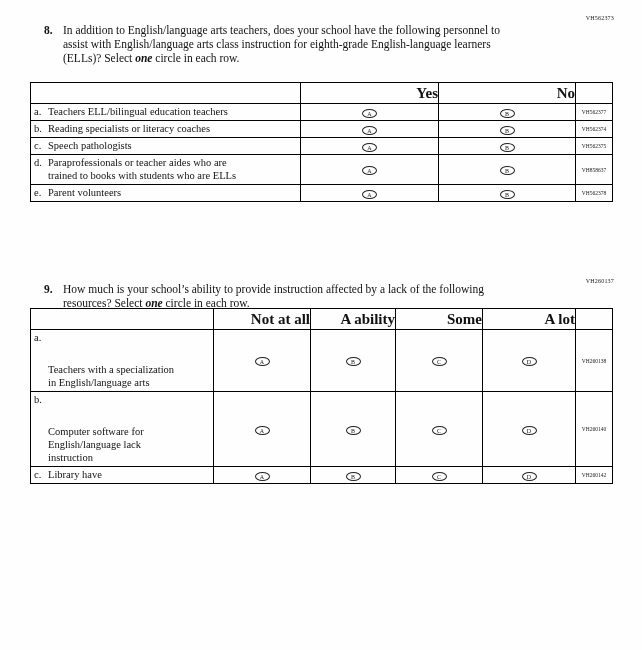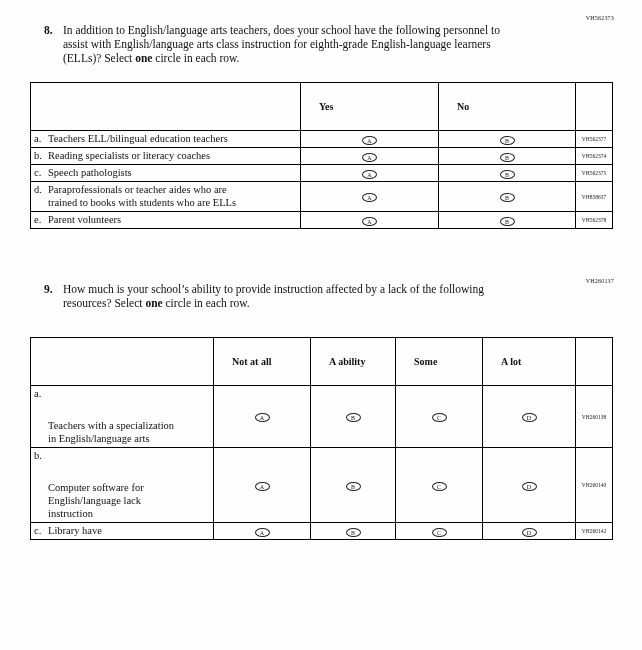--- a/index.html
+++ b/index.html
@@ -13,51 +13,51 @@
     position:absolute; right:28px; font-size:6px; letter-spacing:.2px;
     color:#222; text-align:right;
   }
   .question {
     position:absolute; left:44px; width:478px;
     font-size:11.5px; line-height:14px;
     display:flex;
   }
   .qnum { font-weight:700; width:19px; flex:0 0 19px; }
   .qtext { flex:1; }
-  .bold { font-weight:700; }
+  .bold { font-weight:700;font-style:italic; }
 
   table.resp {
     position:absolute; left:30px; width:582px;
     border-collapse:collapse; table-layout:fixed;
     font-size:10.5px;
   }
   table.resp th, table.resp td { border:1px solid #000; }
   table.resp th {
-    font-size:10px; font-weight:700; text-align:left;
-    height:21px; padding:18px;
+    font-size:15px; font-weight:700; text-align:right;
+    height:21px; padding:0;
   }
   td.stub { vertical-align:top; padding:1px 3px 2px 3px; line-height:13px; }
   .rowflex { display:flex; }
   .rl { flex:0 0 14px; }
   .rt { flex:1; }
   .rt.w200 { max-width:200px; }
   .rt.w130 { max-width:130px;margin-top:32px; }
   td.opt { text-align:center; vertical-align:middle; }
   .oval {
     display:inline-block; width:15px; height:9px;
     border:1px solid #222; border-radius:50%;
     font-size:6px; line-height:8px; text-align:center; color:#222;
     font-family:"Liberation Serif",serif;
   }
   td.codecol {
     font-size:5.5px; text-align:center; vertical-align:middle;
     padding:0 1px; color:#222;
   }
   #t1 { top:82px; }
-  #t2 { top:337px;border-radius:29px; }
+  #t2 { top:308px;border-radius:29px; }
   #q8 { top:23px; }
   #q9 { top:282px; }
   #q8code { top:15px; }
   #q9code { top:278px; }
 </style>
 </head>
 <body>
 
 <div class="page">
 

